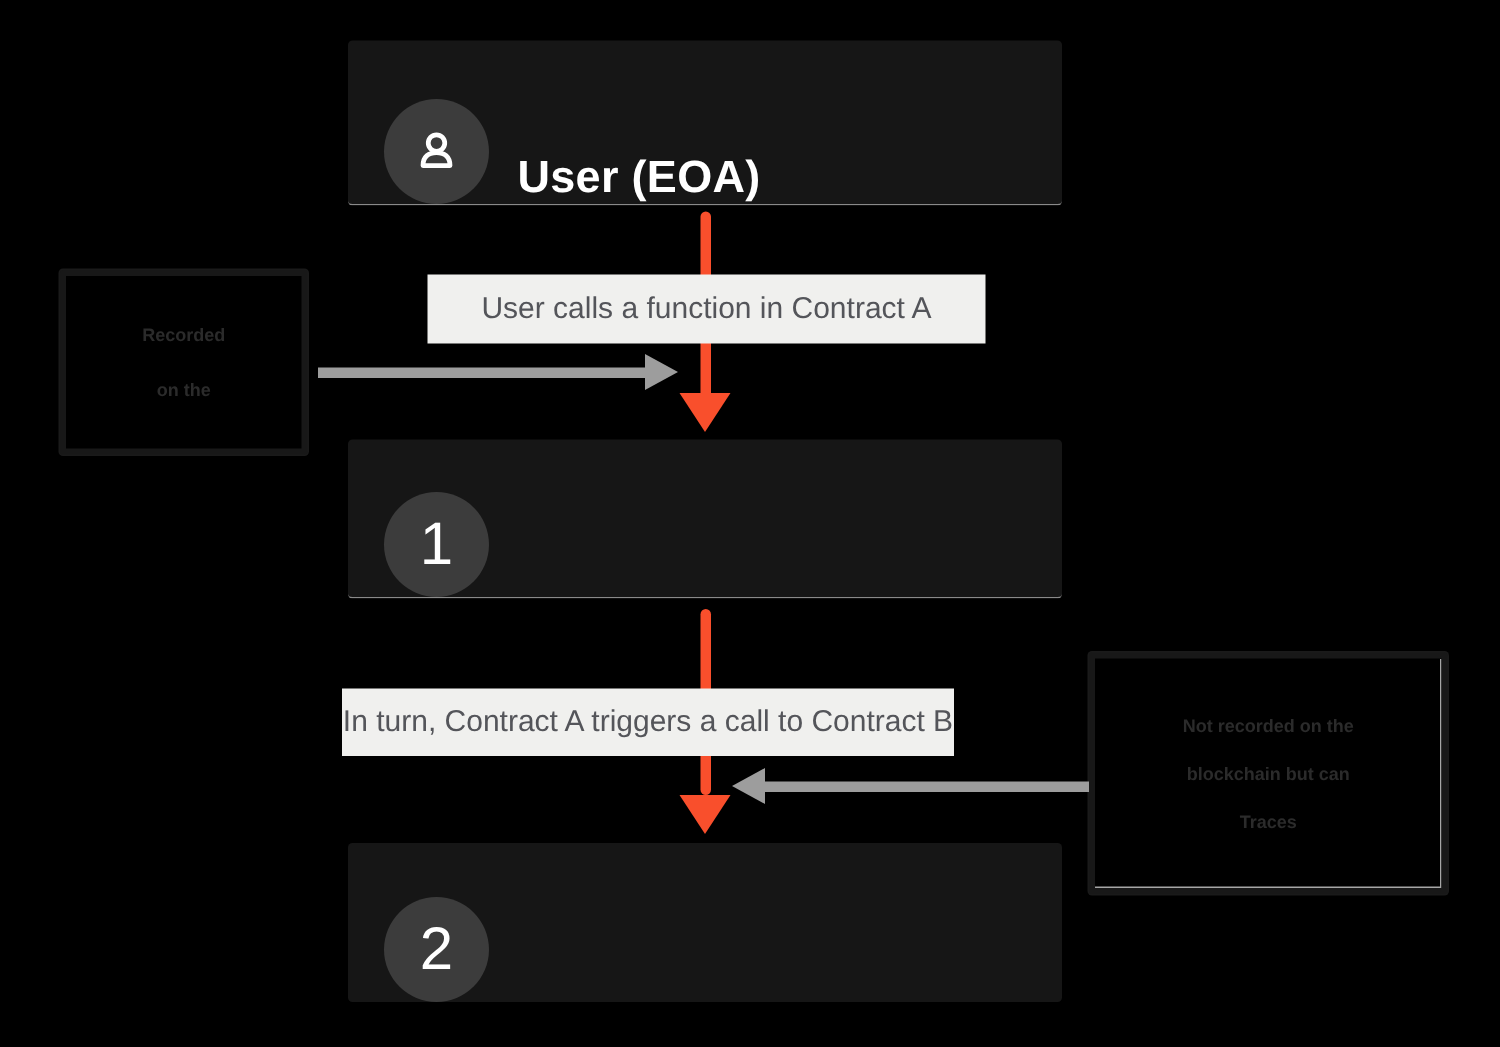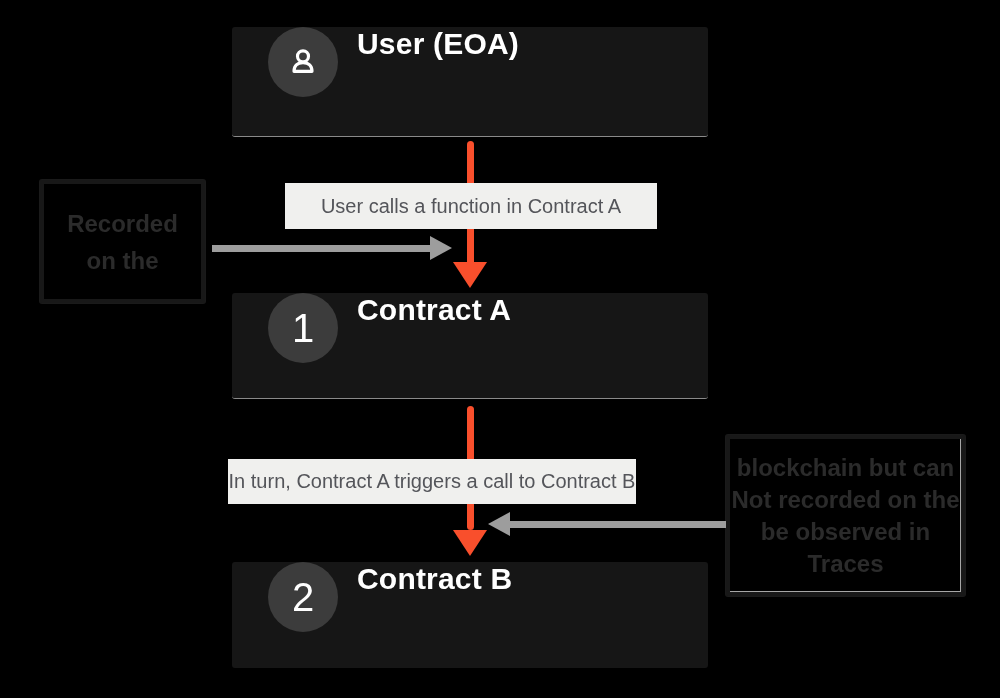--- a/index.html
+++ b/index.html
@@ -4,21 +4,21 @@
 <style>
   html,body{margin:0;padding:0;background:#000;}
   #canvas{
     position:relative;width:1000px;height:698px;background:#000000;
     font-family:"Liberation Sans","DejaVu Sans",sans-serif;overflow:hidden;
   }
   
   .node{
     position:absolute;left:232px;width:476px;height:108px;
     background:#161616;border-radius:3px;
-    display:flex;align-items:flex-start;padding-left:36px;box-sizing:border-box;
+    display:flex;align-items:flex-end;padding-left:24px;box-sizing:border-box;
   }
   .node.with-underline{border-bottom:1px solid #8a8a8a;}
   .node-badge{
     width:70px;height:70px;border-radius:50%;background:#3c3c3c;flex:0 0 auto;
     display:flex;align-items:center;justify-content:center;
   }
   .node-badge .num{color:#ffffff;font-size:40px;font-weight:400;line-height:1;}
   .node-title{color:#ffffff;font-size:30px;font-weight:700;margin-left:19px;letter-spacing:.2px;}
   
   .edge-label{
@@ -43,21 +43,21 @@
     position:absolute;width:0;height:0;z-index:1;
     border-top:12px solid transparent;border-bottom:12px solid transparent;
     border-right:22px solid #9d9d9d;
   }
   
   .callout{
     position:absolute;background:#000000;border:4px solid #181818;border-radius:2px;
     box-shadow:0 0 0 1px rgba(255,255,255,0.10);
     box-sizing:border-box;display:flex;flex-direction:column;
     align-items:center;justify-content:center;text-align:center;
-    color:#2b2b2b;font-weight:700;font-size:24px;
+    color:#2b2b2b;font-weight:700;font-size:12px;
   }
   .callout.left{line-height:37px;}
   .callout.right{line-height:32px;box-shadow:0 0 0 1px rgba(255,255,255,0.10),
                  inset -1px -1px 0 rgba(255,255,255,0.65);}
   .person-icon{display:block;}
 </style>
 </head>
 <body>
 
 <div id="canvas">
@@ -80,36 +80,33 @@
     <div>Recorded</div>
     <div>on the</div>
   </div>
   <div class="gline" style="left:212px;top:245px;width:220px;"></div>
   <div class="ghead-right" style="left:430px;top:236px;"></div>
 
   <div class="node with-underline" style="top:293px;height:106px;">
     <div class="node-badge">
       <span class="num">1</span>
     </div>
-    <div class="node-title">Contract A</div>
   </div>
 
   <div class="oline" style="left:467px;top:406px;height:124px;"></div>
   <div class="ohead" style="left:453px;top:530px;"></div>
   <div class="edge-label" style="left:228px;top:459px;width:408px;height:45px;">In turn, Contract A triggers a call to Contract B</div>
 
   <div class="callout right" style="left:726px;top:435px;width:239px;height:161px;">
+    <div>Not recorded on the</div>
     <div>blockchain but can</div>
-    <div>Not recorded on the</div>
-    <div>be observed in</div>
     <div>Traces</div>
   </div>
   <div class="gline" style="left:508px;top:521px;width:218px;"></div>
   <div class="ghead-left" style="left:488px;top:512px;"></div>
 
   <div class="node" style="top:562px;height:106px;">
     <div class="node-badge">
       <span class="num">2</span>
     </div>
-    <div class="node-title">Contract B</div>
   </div>
 
 </div>
 
 </body></html>

